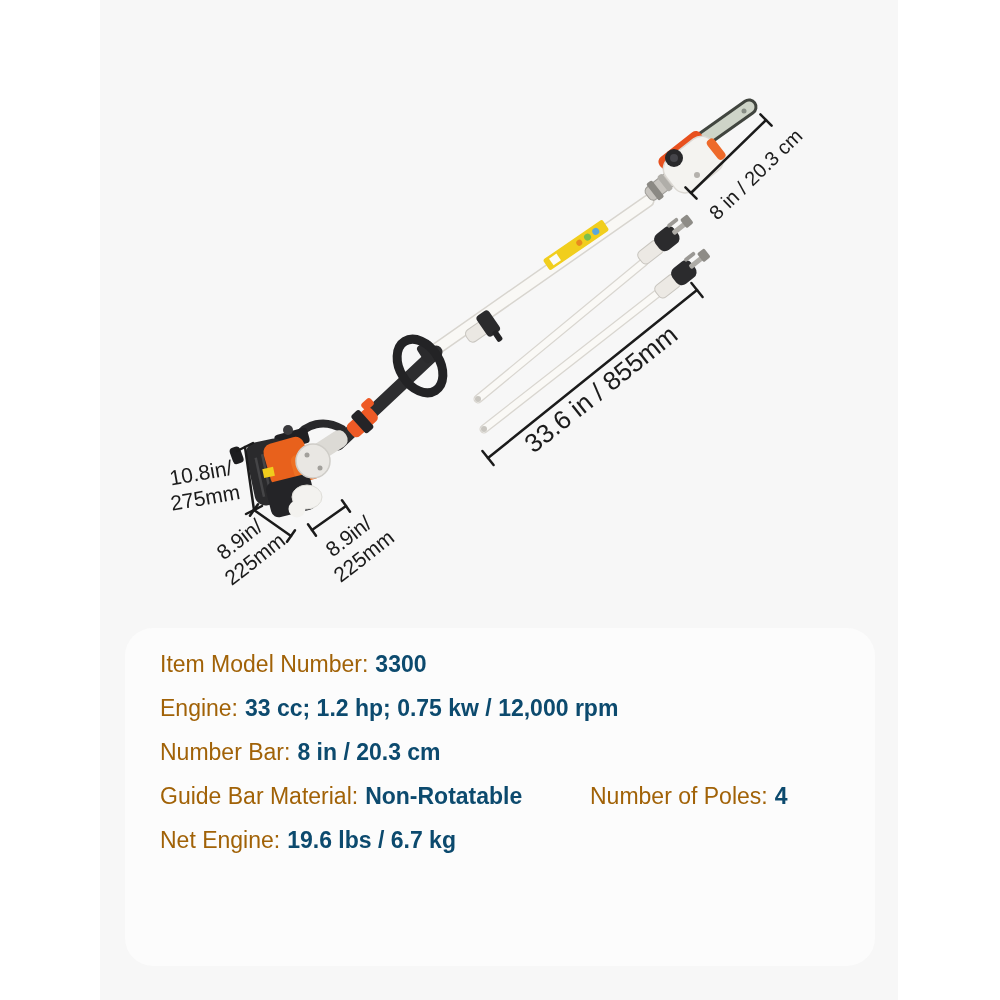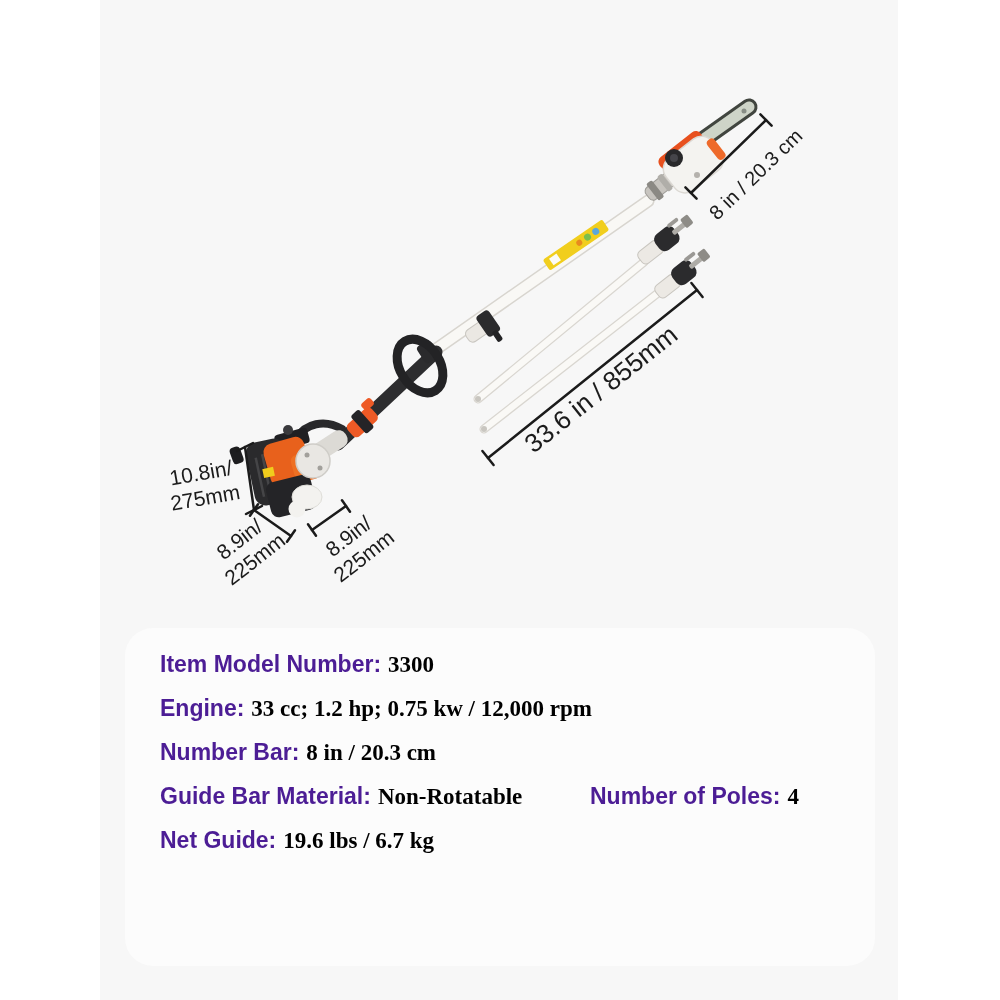--- a/index.html
+++ b/index.html
@@ -31,22 +31,22 @@
   
   .spec-panel{
     position:absolute;left:125px;top:628px;width:750px;height:338px;
     background:#fcfcfc;border-radius:28px;
     padding:14px 0 0 35px;box-sizing:border-box;
   }
   .spec-row{
     position:relative;height:44px;line-height:44px;
     font-size:23px;white-space:nowrap;
   }
-  .spec-label{color:#4c1d95;font-weight:700;margin-top:46px;}
-  .spec-value{color:#000000;font-weight:700;margin-left:7px;font-family:Liberation Serif, serif;}
+  .spec-label{color:#a16207;font-weight:400;margin-top:46px;}
+  .spec-value{color:#0c4a6e;font-weight:700;margin-left:7px;}
   .pair2{position:absolute;left:425px;top:0;}
   .pair2b{position:absolute;left:430px;top:0;}
 </style>
 </head>
 <body>
 
 <div class="page">
 
   <div class="stage"></div>
 
@@ -205,17 +205,17 @@
     <div class="spec-row">
       <span class="spec-label">Number Bar:</span><span class="spec-value">8 in / 20.3 cm</span>
     </div>
     <div class="spec-row">
       <span class="spec-label">Guide Bar Material:</span><span class="spec-value">Non-Rotatable</span>
       <span class="pair2b">
         <span class="spec-label">Number of Poles:</span><span class="spec-value">4</span>
       </span>
     </div>
     <div class="spec-row">
-      <span class="spec-label">Net Guide:</span><span class="spec-value">19.6 lbs / 6.7 kg</span>
+      <span class="spec-label">Net Engine:</span><span class="spec-value">19.6 lbs / 6.7 kg</span>
     </div>
   </div>
 
 </div>
 
 </body></html>

